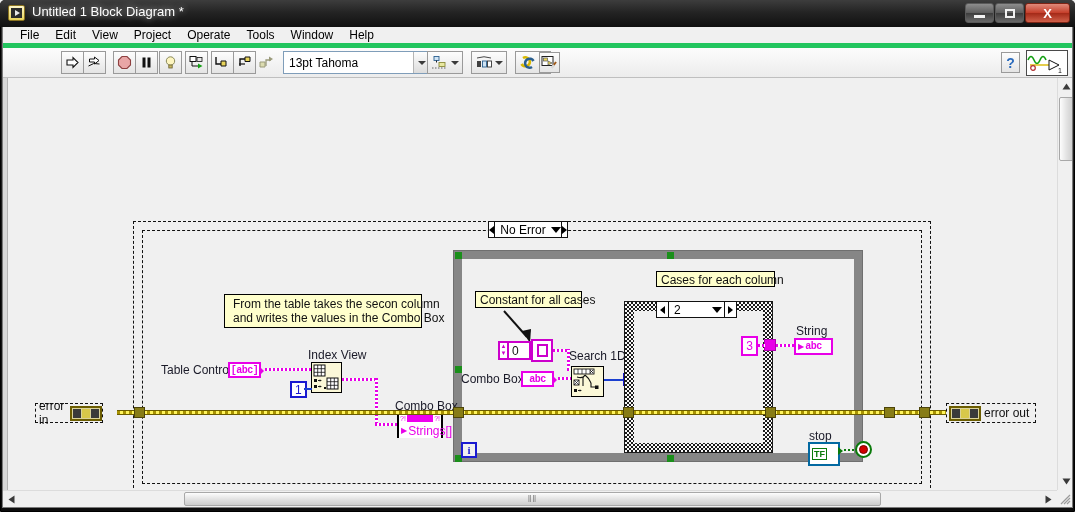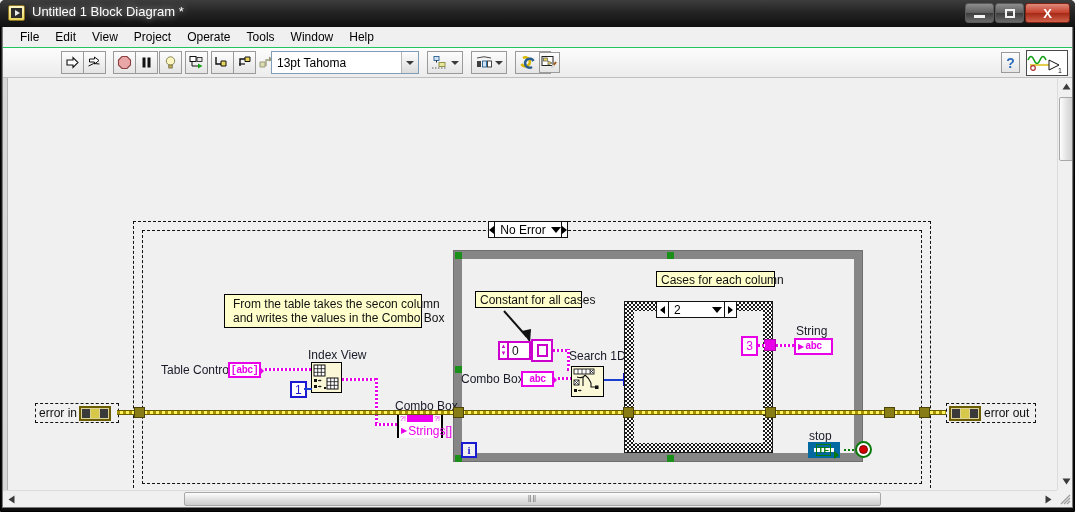--- a/index.html
+++ b/index.html
@@ -79,21 +79,21 @@
     border-top: none;
     overflow: hidden;
   }
 
   
   .menubar {
     position: absolute; left: 0; top: 0; width: 100%; height: 21px;
     background: #f0f0f0;
     display: flex; align-items: center;
     padding-left: 9px;
-    border-bottom: 1px solid #22c55e;
+    border-bottom: 5px solid #22c55e;
   }
   .menu-item {
     font-size: 12px; color: #000; padding: 1px 8px; cursor: default;
     white-space: nowrap;
   }
 
   
   .toolbar {
     position: absolute; left: 0; top: 21px; width: 100%; height: 30px;
     background: linear-gradient(180deg,#fcfcfc 0%,#ececec 100%);
@@ -117,21 +117,21 @@
   }
 
   .tb-dropbtn {
     height: 23px; display: flex; align-items: center;
     border: 1px solid #9a9a9a;
     background: linear-gradient(180deg,#fdfdfd 0%,#e4e4e4 100%);
     padding: 0 3px;
   }
 
   .font-combo {
-    position: absolute; top: 3px; left: 268px;
+    position: absolute; top: 3px; left: 280px;
     width: 148px; height: 23px;
     border: 1px solid #7f9db9; background: #fff;
     display: flex; align-items: center;
   }
   .font-combo .txt { font-size: 12px; padding-left: 5px; color: #000; flex: 1; }
   .font-combo .btn {
     width: 17px; height: 21px; margin: 0 0 0 0;
     background: linear-gradient(180deg,#fdfdfd 0%,#dcdcdc 100%);
     border-left: 1px solid #b5b5b5;
     display: flex; align-items: center; justify-content: center;
@@ -382,22 +382,22 @@
 
   
   .str-ind {
     position: absolute; height: 17px;
     border: 2px solid #e800e8; background: #fff;
     display: flex; align-items: center; padding-left: 2px;
   }
 
   
   .stop-ctrl {
-    position: absolute; height: 16px;
-    border: 6px solid #0369a1; background: #fff;
+    position: absolute; height: 24px;
+    border: 2px solid #0369a1; background: #fff;
     display: flex; align-items: center; padding: 0 2px;
   }
   .tf-box {
     border: 1px solid #0a7a0a; font-size: 9px; font-weight: bold;
     color: #0a7a0a; padding: 0 1px; line-height: 10px;
     font-family: "Liberation Sans", sans-serif;
   }
   .stop-led {
     position: absolute; width: 17px; height: 17px; border-radius: 50%;
     background: #fff; border: 2px solid #0a7a0a;
@@ -600,21 +600,21 @@
           <text x="31" y="22" font-size="7" fill="#111" font-family="Liberation Sans">1</text>
         </svg>
       </div>
     </div>
 
     <div class="canvas-wrap">
       <div class="canvas">
 
         <div class="lv-edge-l"></div>
 
-        <div class="err-box" style="left:32px; top:325px; width:84px; height:20px;">
+        <div class="err-box" style="left:32px; top:325px; width:68px; height:20px;">
           <span style="padding-left:3px;">error in</span>
           <span class="err-icon" style="margin-left:2px;">
             <span class="seg"></span>
               <span class="seg y"></span>
               <span class="seg"></span>
           </span>
         </div>
 
         <div class="while-loop" style="left:131px; top:144px; width:796px; height:270px;">
           <div class="while-inner-border"></div>

